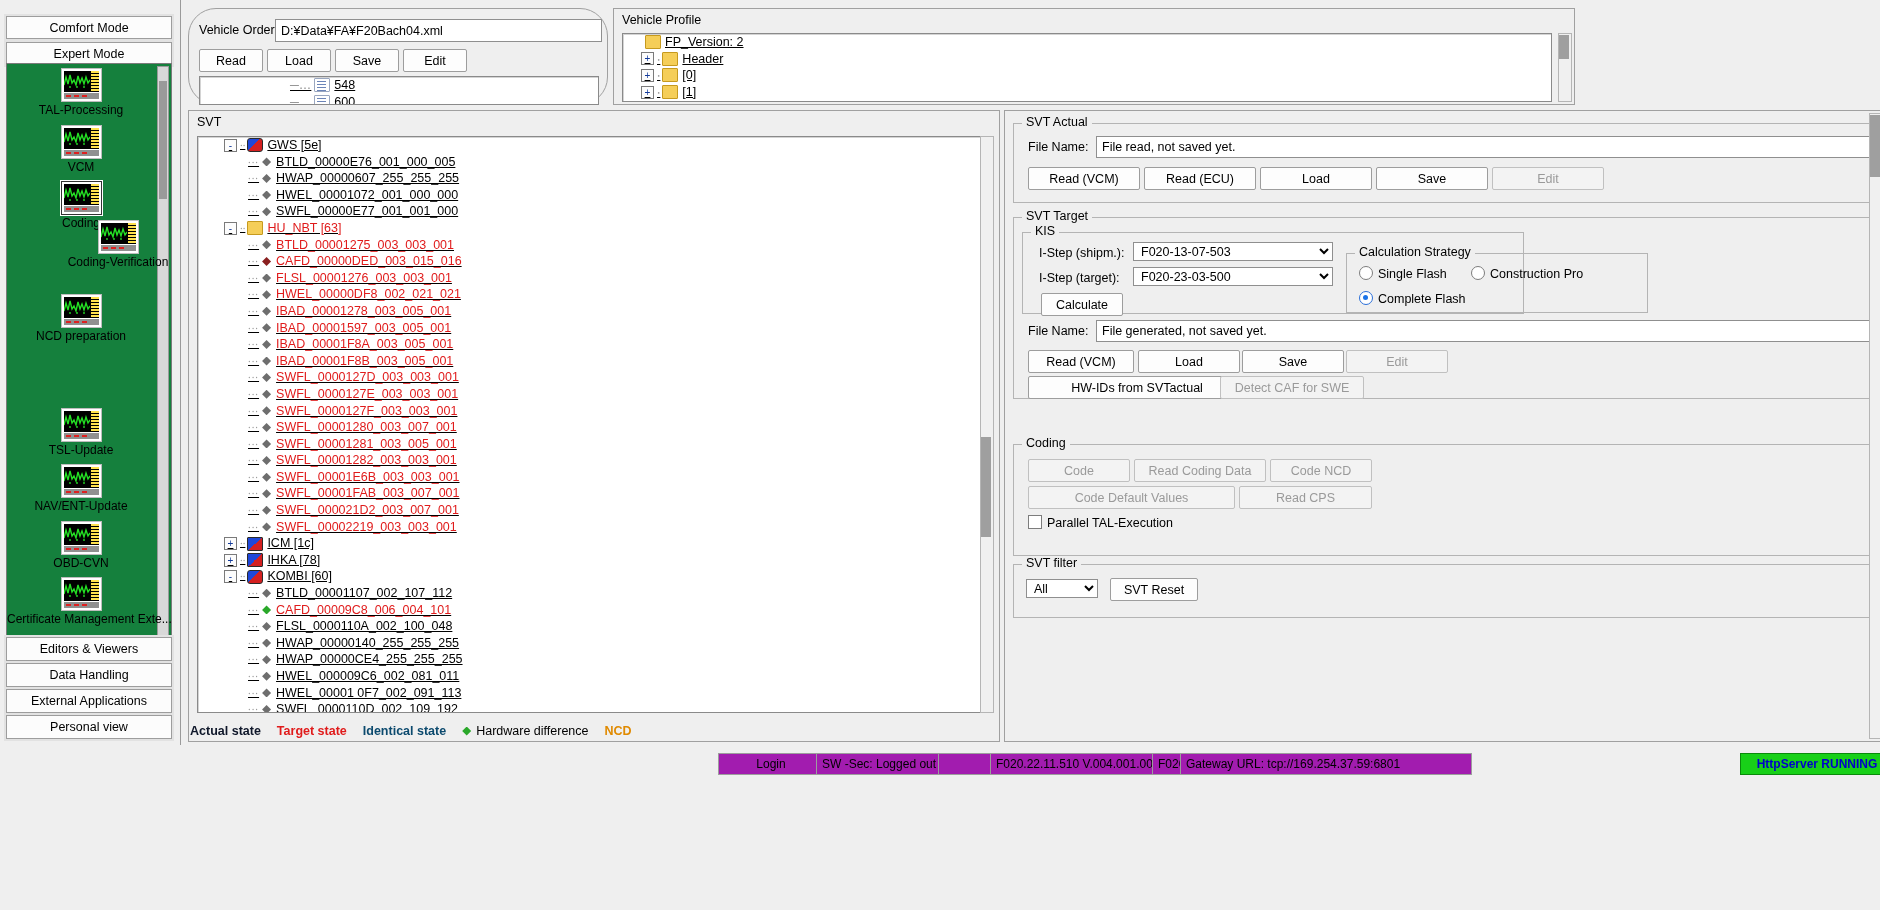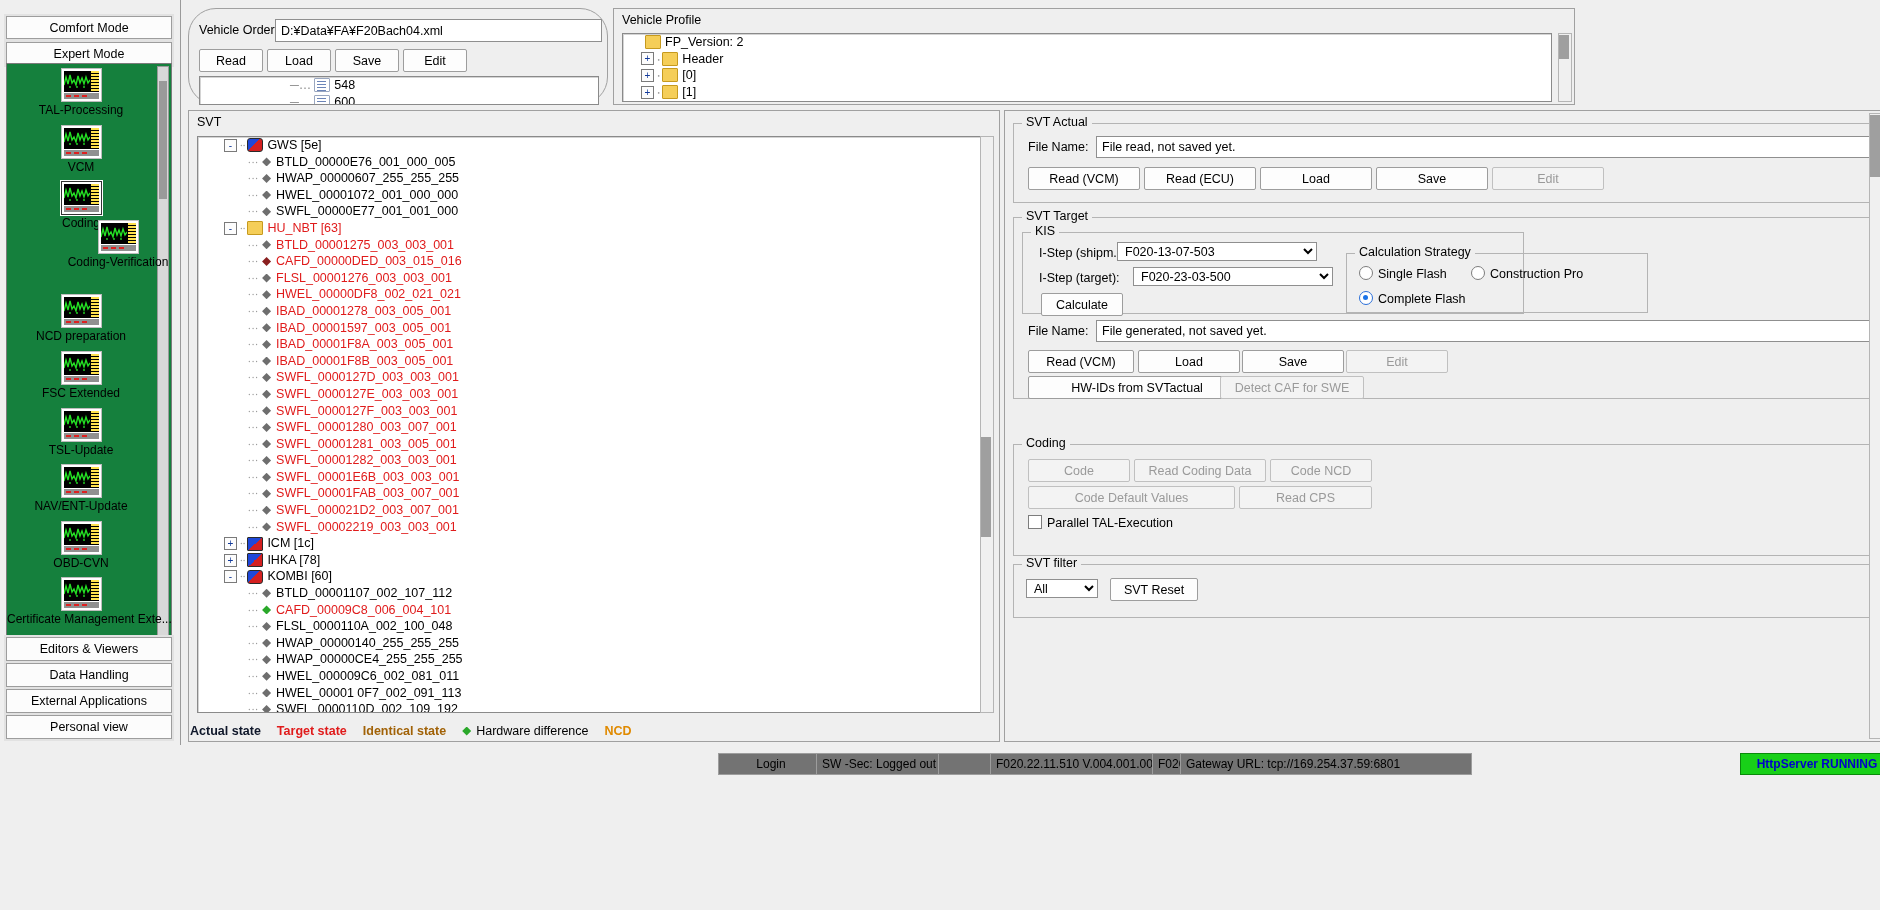--- a/index.html
+++ b/index.html
@@ -77,21 +77,21 @@
     display:flex;align-items:center;justify-content:center;font-size:12.5px;
     box-shadow:0 0 0 2px #e2e2e2;
   }
 
   
   #vo{left:188px;top:8px;width:418px;height:95px;border-radius:28px;}
   #vp{left:613px;top:8px;width:960px;height:95px;}
   .paneltitle{font-size:12.5px;padding:4px 8px 2px 8px;}
 
   
-  .tree{font-size:12.5px;line-height:16.6px;overflow:hidden;position:relative;background:#fff;}
+  .tree{font-size:12.5px;line-height:16.6px;overflow:hidden;position:relative;background:#fff;text-decoration:underline;}
   .tnode{display:flex;align-items:center;height:16.6px;white-space:nowrap;}
   .exp{width:11px;height:11px;border:1px solid #7a7a7a;background:#fcfcfc;
        display:inline-flex;align-items:center;justify-content:center;
        font-size:10px;line-height:9px;color:#123a9a;margin-right:3px;flex:none;}
   .ficon{width:14px;height:12px;margin-right:4px;flex:none;border-radius:1px;}
   .ficon.folder{background:#f5ce58;border:1px solid #c69a1e;}
   .ficon.doc{background:#fff;border:1px solid #9aa7c0;
       background-image:repeating-linear-gradient(#6c85b8 0 1px,transparent 1px 3px);
       background-size:9px 3px;background-repeat:repeat-y;background-position:2px 2px;}
   .ficon.ecu{background:linear-gradient(135deg,#1f48d8 0 50%,#d42020 50% 100%);border:1px solid #2a2a2a;}
@@ -113,21 +113,21 @@
     border:1px solid #8f8f8f;background:#fff;height:19px;padding-left:3px;
   }
   .radio{width:12px;height:12px;border-radius:50%;border:1px solid #7d7d7d;background:#fff;
      display:inline-block;vertical-align:-2px;margin-right:5px;position:relative;}
   .radio.on{border-color:#2b6fd8;}
   .radio.on:after{content:"";position:absolute;left:2.5px;top:2.5px;width:5px;height:5px;border-radius:50%;background:#1a73e8;}
   .cbx{width:12px;height:12px;border:1px solid #7d7d7d;background:#fff;display:inline-block;vertical-align:-2px;margin-right:5px;}
 
   
   #statusbar{position:absolute;left:0;top:745px;width:1880px;height:165px;background:#efefef;}
-  .sbox{position:absolute;height:20px;border:1px solid #9d9d9d;background:#737373;
+  .sbox{position:absolute;height:20px;border:1px solid #9d9d9d;background:#a21caf;
         display:flex;align-items:center;padding:0 5px;font-size:12px;white-space:nowrap;overflow:hidden;}
   .sbox.green{background:#18d018;color:#0000cc;font-weight:bold;border-color:#0a8a0a;}
   .vscroll{position:absolute;background:#f0f0f0;border:1px solid #b5b5b5;width:12px;}
   .vscroll .thumb{position:absolute;left:0;width:10px;background:#9f9f9f;}
 </style>
 </head>
 <body>
 
 <div class="abs" id="sidebar">
   <div class="modebtn" style="top:16px;">
@@ -218,37 +218,20 @@
                 <circle cx="6" cy="16" r="0.9" fill="#24e024"></circle>
                 <circle cx="13" cy="16" r="0.9" fill="#24e024"></circle>
                 <circle cx="20" cy="16" r="0.9" fill="#24e024"></circle>
               </svg>
             </div>
             <div class="bars"></div>
           </div>
           <div class="base"></div>
         </div>
         <div class="iconlabel">NCD preparation</div>
-      </div>
-      <div class="iconitem" style="top: 287px;">
-        <div class="iconimg">
-          <div class="scr">
-            <div class="wave">
-              <svg width="26" height="19" viewBox="0 0 26 19">
-                <polyline points="0,14 2,6 4,13 6,4 8,12 10,9 12,14 14,5 16,12 18,7 20,13 22,6 24,12 26,9" fill="none" stroke="#24e024" stroke-width="1.4"></polyline>
-                <circle cx="6" cy="16" r="0.9" fill="#24e024"></circle>
-                <circle cx="13" cy="16" r="0.9" fill="#24e024"></circle>
-                <circle cx="20" cy="16" r="0.9" fill="#24e024"></circle>
-              </svg>
-            </div>
-            <div class="bars"></div>
-          </div>
-          <div class="base"></div>
-        </div>
-        <div class="iconlabel">FSC Extended</div>
       </div>
       <div class="iconitem" style="top: 343.6px;">
         <div class="iconimg">
           <div class="scr">
             <div class="wave">
               <svg width="26" height="19" viewBox="0 0 26 19">
                 <polyline points="0,14 2,6 4,13 6,4 8,12 10,9 12,14 14,5 16,12 18,7 20,13 22,6 24,12 26,9" fill="none" stroke="#24e024" stroke-width="1.4"></polyline>
                 <circle cx="6" cy="16" r="0.9" fill="#24e024"></circle>
                 <circle cx="13" cy="16" r="0.9" fill="#24e024"></circle>
                 <circle cx="20" cy="16" r="0.9" fill="#24e024"></circle>
@@ -575,21 +558,21 @@
       </div>
     </div>
   <div class="vscroll" style="right:5px;top:25px;height:575px;">
     <div class="thumb" style="top:300px;height:100px;"></div>
   </div>
 </div>
 
 <div id="legend">
   <b style="color:#0f172a;">Actual state</b>
   <b style="color:#e01b1b;">Target state</b>
-  <b style="color:#a16207;">Identical state</b>
+  <b style="color:#0c4a6e;">Identical state</b>
   <span class="dia green" style="margin-right:5px;"></span>
   <span style="margin-right:16px;">Hardware difference</span>
   <b style="color:#e08a00;">NCD</b>
 </div>
 
 <div class="abs panel" style="left:1004px;top:110px;width:880px;height:630px;">
 
   <div class="group" style="left:8px;top:12px;width:860px;height:78px;">
     <span class="cap">SVT Actual</span>
     <div class="lbl" style="position:absolute;left:14px;top:16px;">File Name:</div>
@@ -612,21 +595,21 @@
       <span>Edit</span>
     </div>
   </div>
 
   <div class="group" style="left:8px;top:106px;width:860px;height:180px;">
     <span class="cap">SVT Target</span>
 
     <div class="group" style="left:8px;top:14px;width:500px;height:80px;">
       <span class="cap">KIS</span>
       <div class="lbl" style="position:absolute;left:16px;top:13px;">I-Step (shipm.):</div>
-      <select class="combo" style="position:absolute;left:94px;top:9px;width:200px;">
+      <select class="combo" style="position:absolute;left:110px;top:9px;width:200px;">
         <option>F020-13-07-503</option>
       </select>
       <div class="lbl" style="position:absolute;left:16px;top:38px;">I-Step (target):</div>
       <select class="combo" style="position:absolute;left:110px;top:34px;width:200px;">
         <option>F020-23-03-500</option>
       </select>
       <div class="btn" style="position:absolute;left:18px;top:60px;width:80px;height:21px;">
         <span>Calculate</span>
       </div>
     </div>

